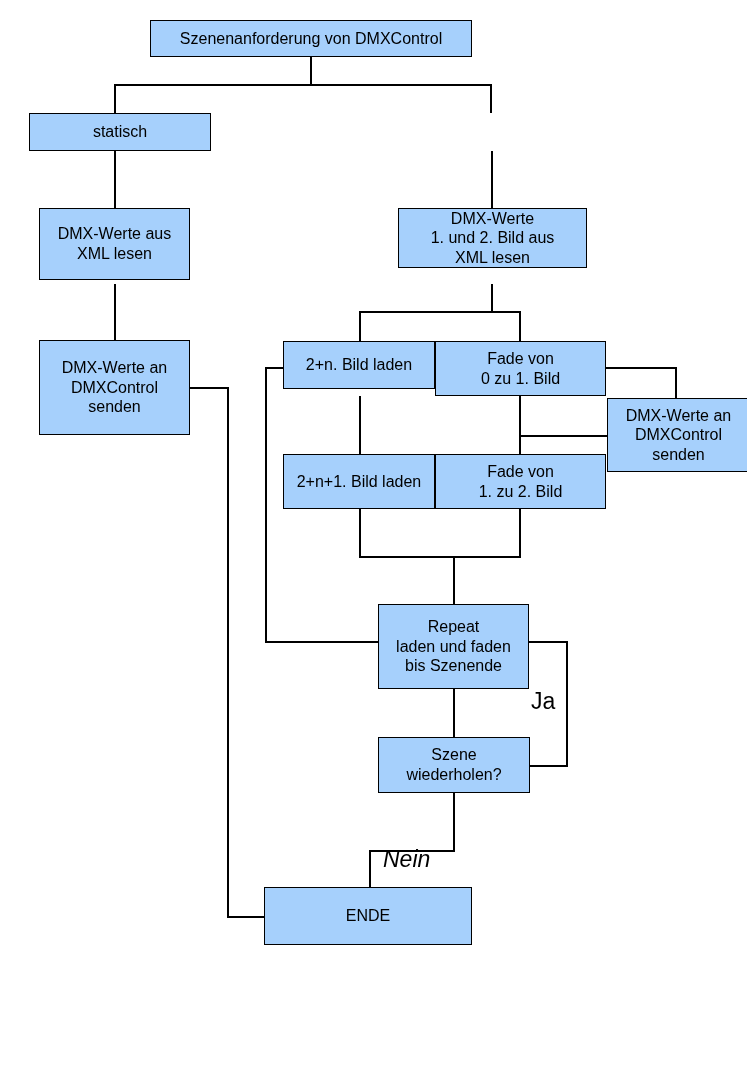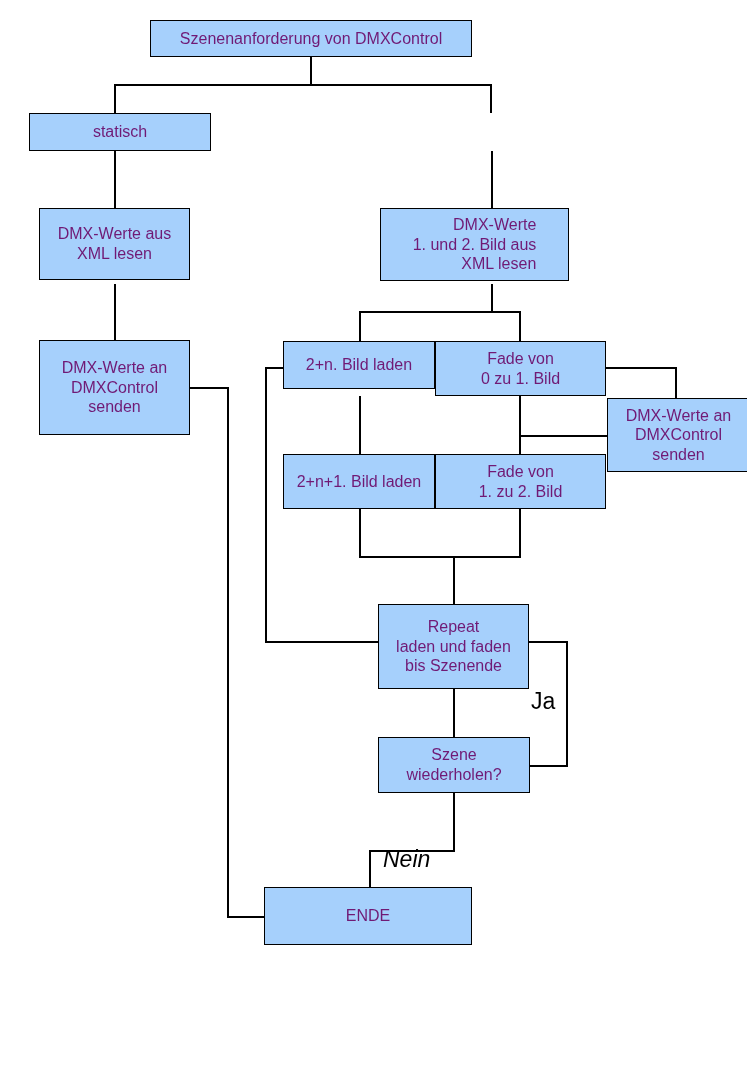--- a/index.html
+++ b/index.html
@@ -9,21 +9,21 @@
     height: 1089px;
     background: #ffffff;
     overflow: hidden;
     font-family: "Liberation Sans", sans-serif;
   }
   .node {
     position: absolute;
     box-sizing: border-box;
     background: #A6D0FC;
     border: 1px solid #000000;
-    color: #701a75;
+    color: #000000;
     font-size: 16px;
     line-height: 1.22;
     display: flex;
     align-items: center;
     justify-content: center;
     text-align: center;
     white-space: pre-line;
   }
   .line {
     position: absolute;
@@ -75,21 +75,21 @@
   <div class="line" style="left:227px; top:916px; width:37px;  height:2px;"></div>
 
   <div class="node" style="left:150px; top:20px; width:322px; height:37px;">Szenenanforderung von DMXControl</div>
 
   <div class="node" style="left:29px; top:113px; width:182px; height:38px;">statisch</div>
 
 
   <div class="node" style="left:39px; top:208px; width:151px; height:72px;">DMX-Werte aus
 XML lesen</div>
 
-  <div class="node" style="left:380px; top:208px; width:189px; height:73px;text-align:right;">DMX-Werte
+  <div class="node" style="left:398px; top:208px; width:189px; height:60px;">DMX-Werte
 1. und 2. Bild aus
 XML lesen</div>
 
   <div class="node" style="left:39px; top:340px; width:151px; height:95px;">DMX-Werte an
 DMXControl
 senden</div>
 
   <div class="node" style="left:283px; top:341px; width:152px; height:48px;">2+n. Bild laden</div>
 
   <div class="node" style="left:435px; top:341px; width:171px; height:55px;">Fade von

